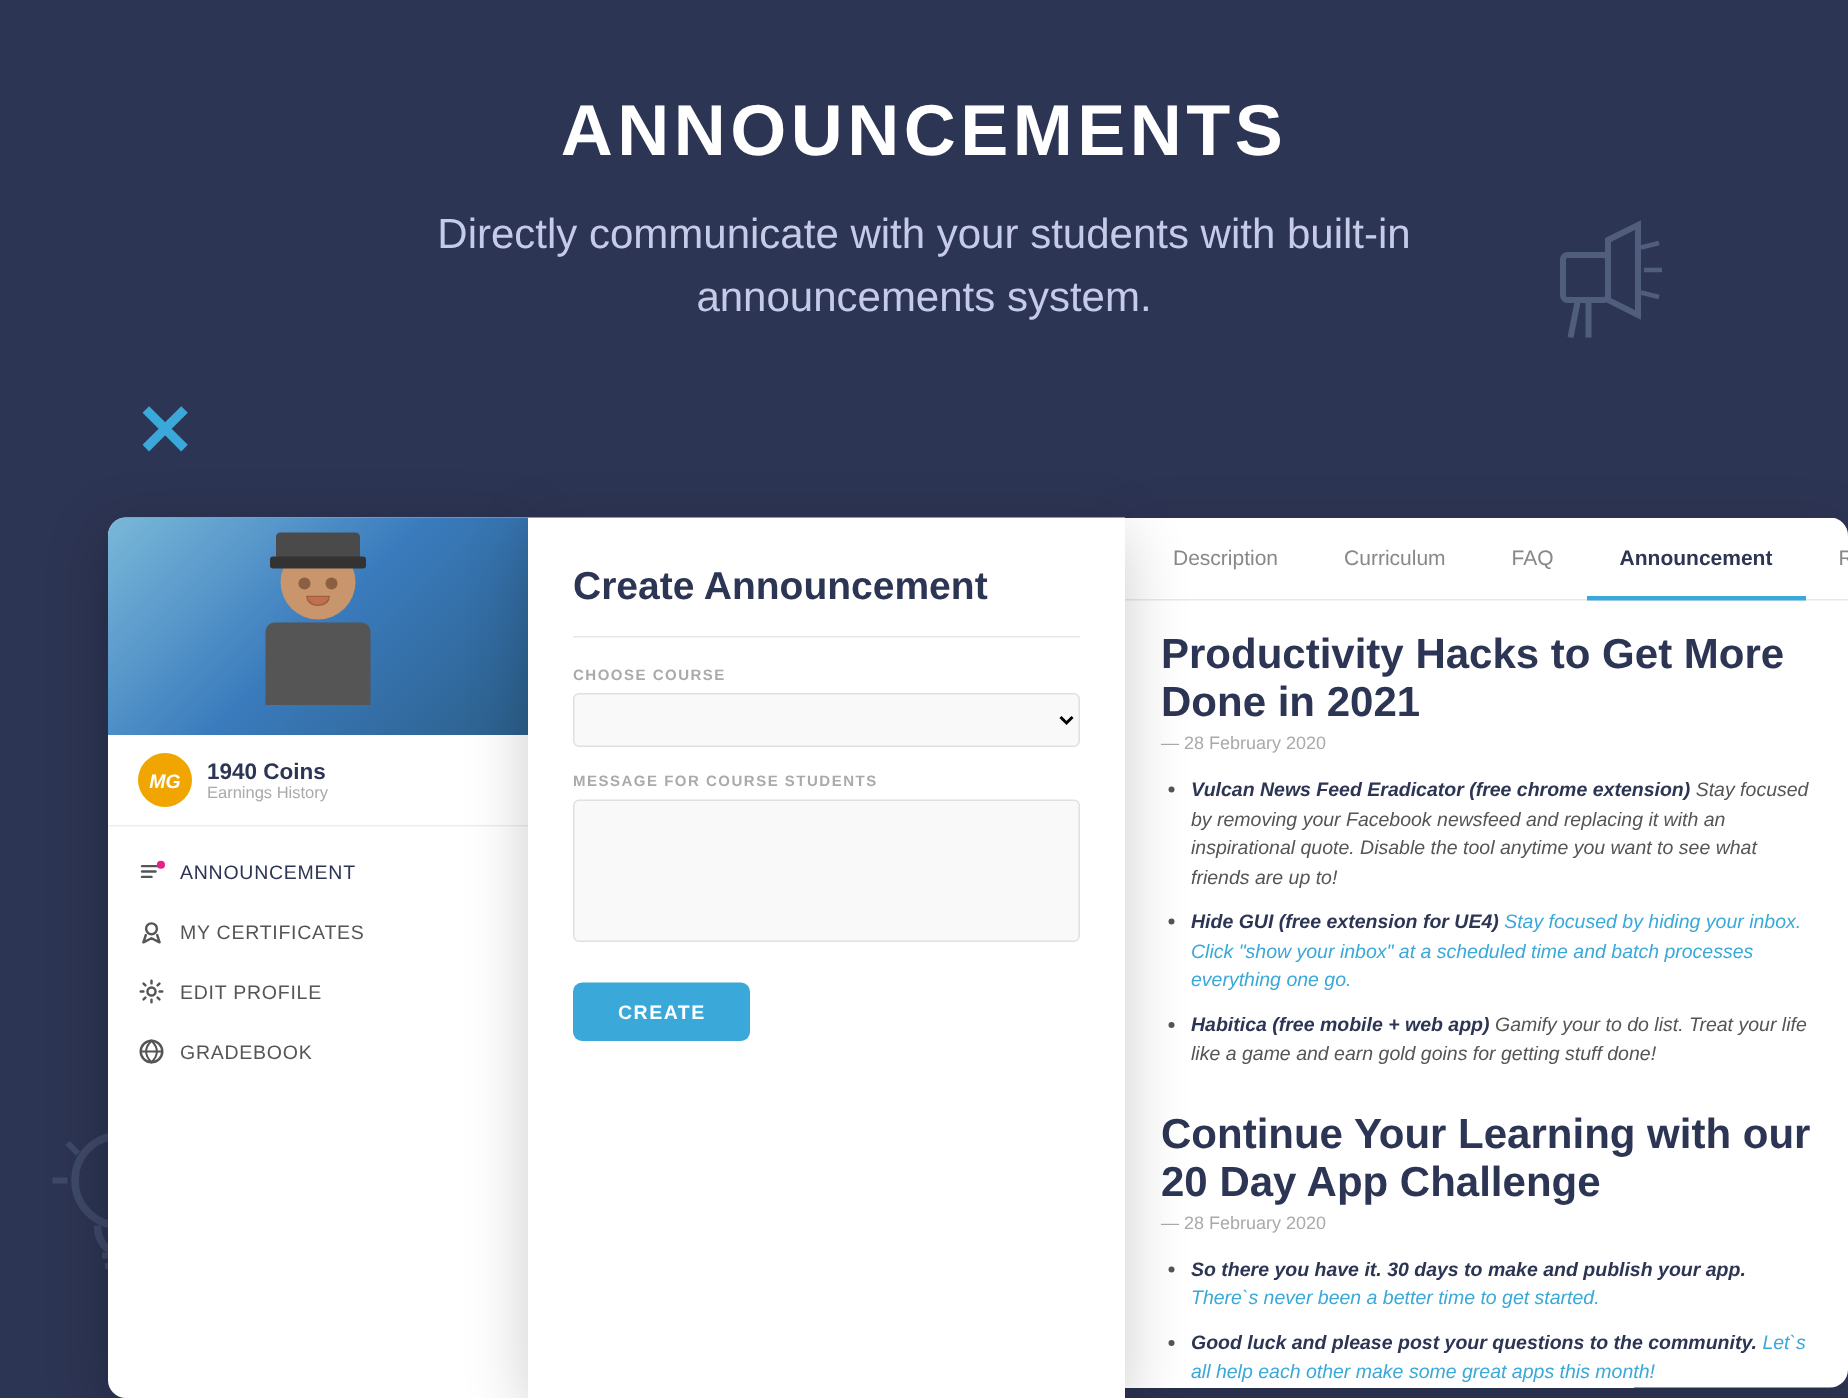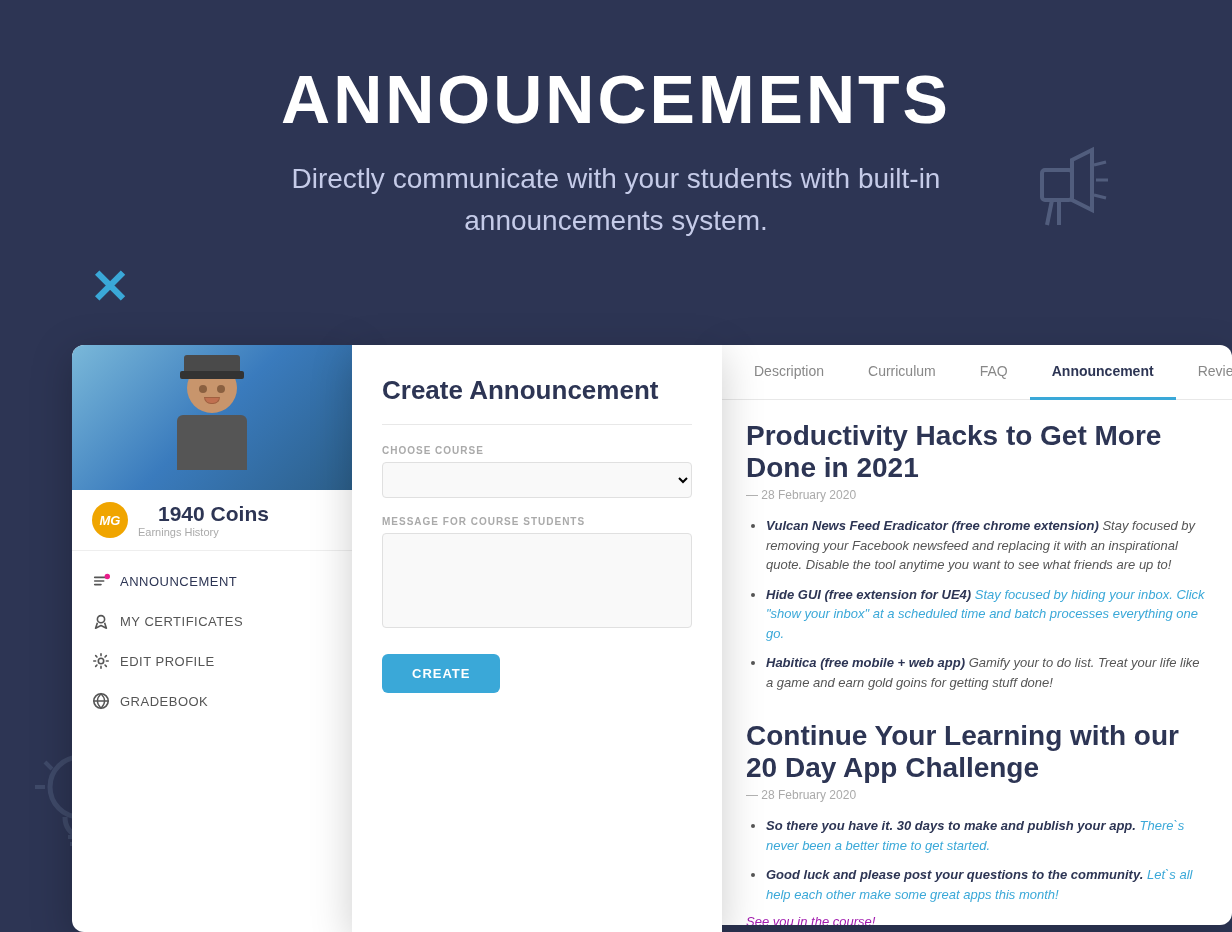--- a/index.html
+++ b/index.html
@@ -13,21 +13,21 @@
     }
 
     
     .hero {
       text-align: center;
       padding: 60px 20px 40px;
       position: relative;
     }
 
     .hero-title {
-      font-size: 68px;
+      font-size: 48px;
       font-weight: 900;
       color: #ffffff;
       letter-spacing: 3px;
       text-transform: uppercase;
       margin-bottom: 20px;
     }
 
     .hero-subtitle {
       font-size: 28px;
       color: #c5cbe8;
@@ -181,24 +181,23 @@
       color: #fff;
       flex-shrink: 0;
       font-style: italic;
     }
 
     .coins-info {
       margin-left: 10px;
     }
 
     .coins-amount {
-      font-size: 21px;
+      font-size: 15px;
       font-weight: 700;
       color: #2d3554;
-      margin-left: 20px;
     }
 
     .coins-sub {
       font-size: 11px;
       color: #aaa;
     }
 
     .sidebar-nav {
       padding: 10px 0;
     }
@@ -221,21 +220,21 @@
     .nav-icon {
       width: 18px;
       height: 18px;
       margin-right: 10px;
       flex-shrink: 0;
     }
 
     
     .create-card {
       background: #fff;
-      width: 370px;
+      width: 398px;
       min-height: 430px;
       padding: 30px 30px 20px;
       position: relative;
       box-shadow: 0 10px 40px rgba(0,0,0,0.2);
     }
 
     .create-title {
       font-size: 26px;
       font-weight: 800;
       color: #2d3554;

